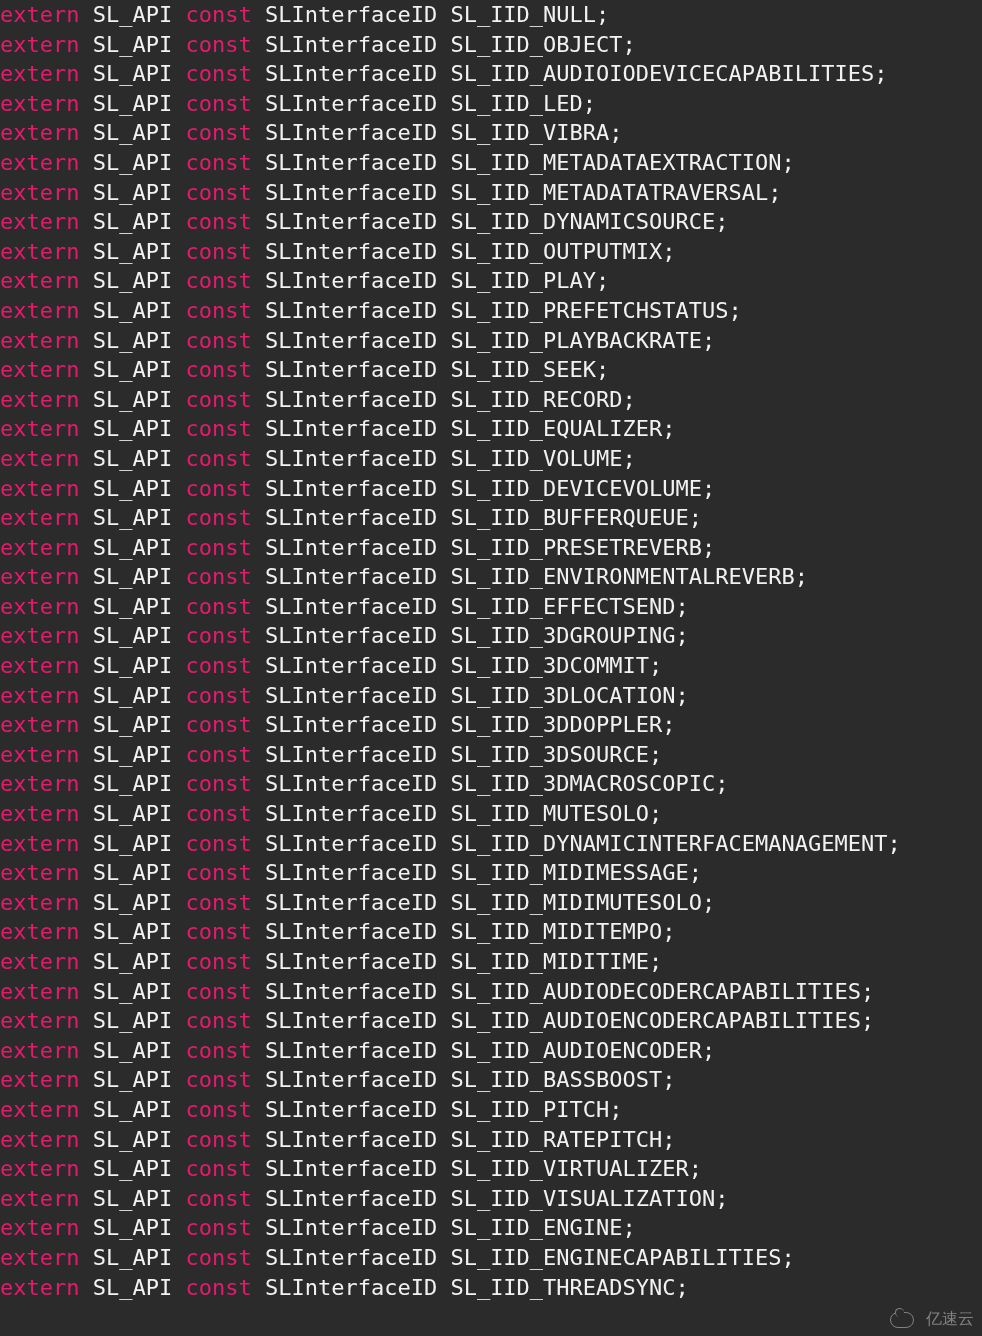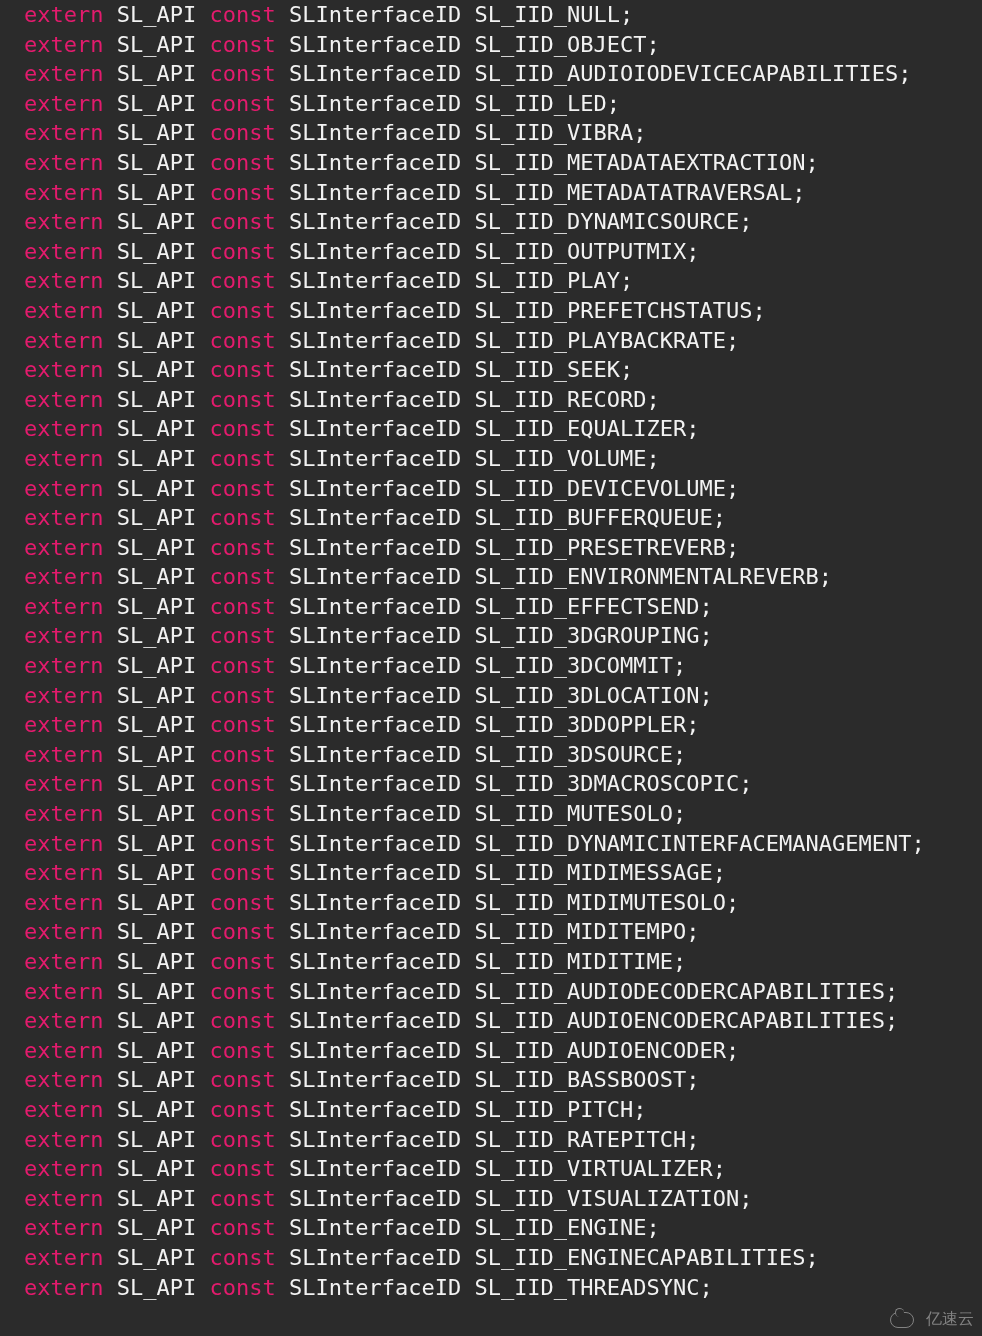--- a/index.html
+++ b/index.html
@@ -18,21 +18,21 @@
     white-space: pre;
     color: #f2f2f2;
     padding: 0;
     font-weight: 500;
   }
   .kw-extern { color: #e31b6d; }
   .kw-const  { color: #e31b6d; }
   .typ       { color: #f2f2f2; }
   .ident     { color: #f2f2f2; }
   .punc      { color: #f2f2f2; }
-  .line { display: block; padding-left: 24px; }
+  .line { display: block; }
   .watermark {
     position: absolute;
     right: 8px;
     bottom: 6px;
     font-family: Liberation Mono, monospace;
     font-size: 16px;
     color: #bcbcbc;
     opacity: 0.6;
     display: flex;
     align-items: center;

